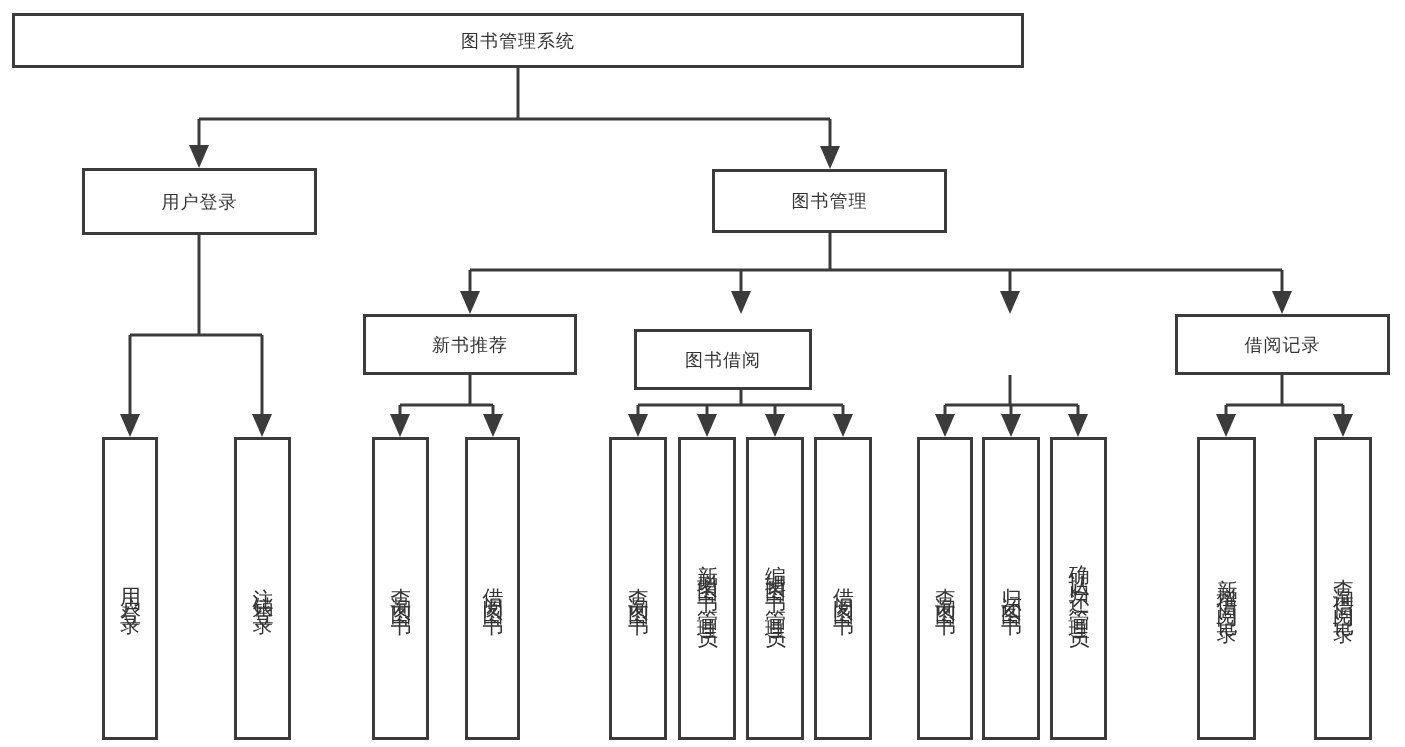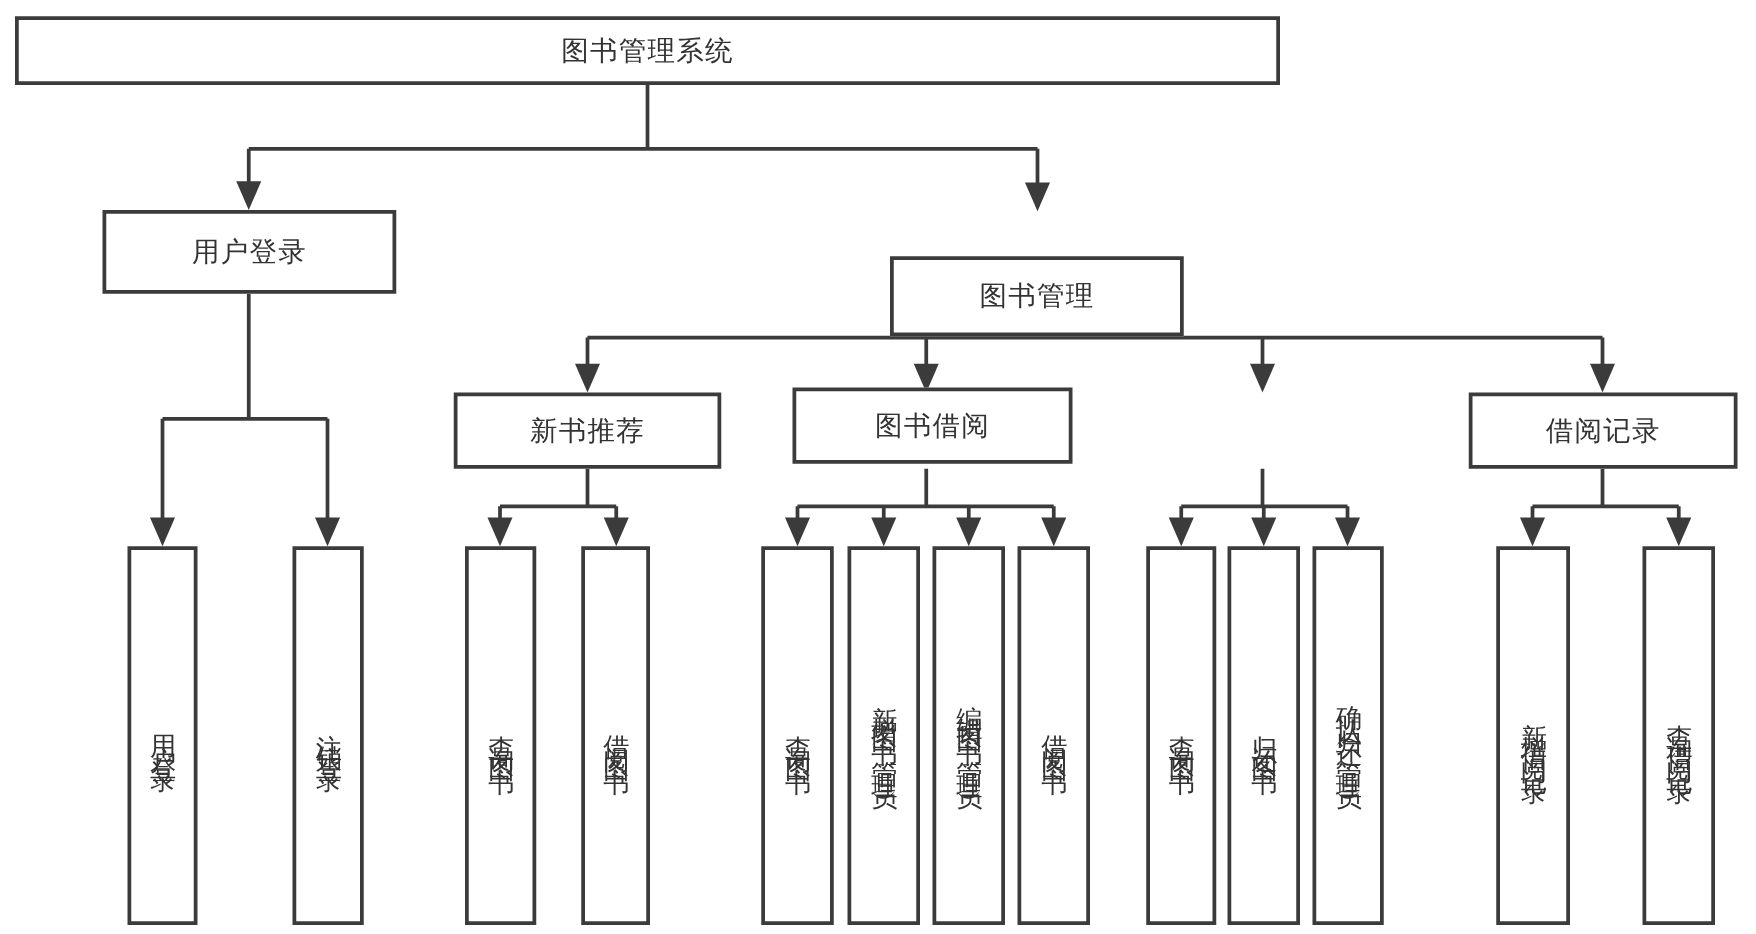--- a/index.html
+++ b/index.html
@@ -13,21 +13,21 @@
   #wires{position:absolute;left:0;top:0;width:1405px;height:747px;}
   .node{
     position:absolute;
     box-sizing:border-box;
     border:3px solid #3b3b3b;
     background:#ffffff;
     display:flex;
     align-items:center;
     justify-content:center;
     color:#333333;
-    font-size:22px;
+    font-size:18px;
     letter-spacing:1px;
     text-align:center;
     white-space:nowrap;
   }
   .vbox{
     writing-mode:vertical-rl;
     text-orientation:mixed;
     font-size:21px;
     letter-spacing:9px;
     line-height:1;
@@ -114,24 +114,24 @@
       <polygon points="1001,414 1021,414 1011,437"></polygon>
       <polygon points="1068,414 1088,414 1078,437"></polygon>
       <polygon points="1216,414 1236,414 1226,437"></polygon>
       <polygon points="1333,414 1353,414 1343,437"></polygon>
     </g>
   </svg>
 
   <div class="node" style="left:12px;top:13px;width:1012px;height:55px;">图书管理系统</div>
 
   <div class="node" style="left:82px;top:168px;width:235px;height:67px;">用户登录</div>
-  <div class="node" style="left:712px;top:169px;width:235px;height:64px;margin-top:36px;">图书管理</div>
+  <div class="node" style="left:712px;top:169px;width:235px;height:64px;">图书管理</div>
 
   <div class="node" style="left:363px;top:314px;width:214px;height:61px;">新书推荐</div>
-  <div class="node" style="left:634px;top:310px;width:224px;height:61px;">图书借阅</div>
+  <div class="node" style="left:634px;top:329px;width:178px;height:61px;">图书借阅</div>
   <div class="node" style="left:1175px;top:314px;width:215px;height:61px;">借阅记录</div>
 
   <div class="node vbox" style="left:102px;top:437px;width:56px;height:303px;">用户登录</div>
   <div class="node vbox" style="left:234px;top:437px;width:57px;height:303px;">注销登录</div>
 
   <div class="node vbox" style="left:372px;top:437px;width:57px;height:303px;">查询图书</div>
   <div class="node vbox" style="left:465px;top:437px;width:55px;height:303px;">借阅图书</div>
 
   <div class="node vbox" style="left:609px;top:437px;width:58px;height:303px;">查询图书</div>
   <div class="node vbox" style="left:678px;top:437px;width:58px;height:303px;">新增图书（管理员）</div>

